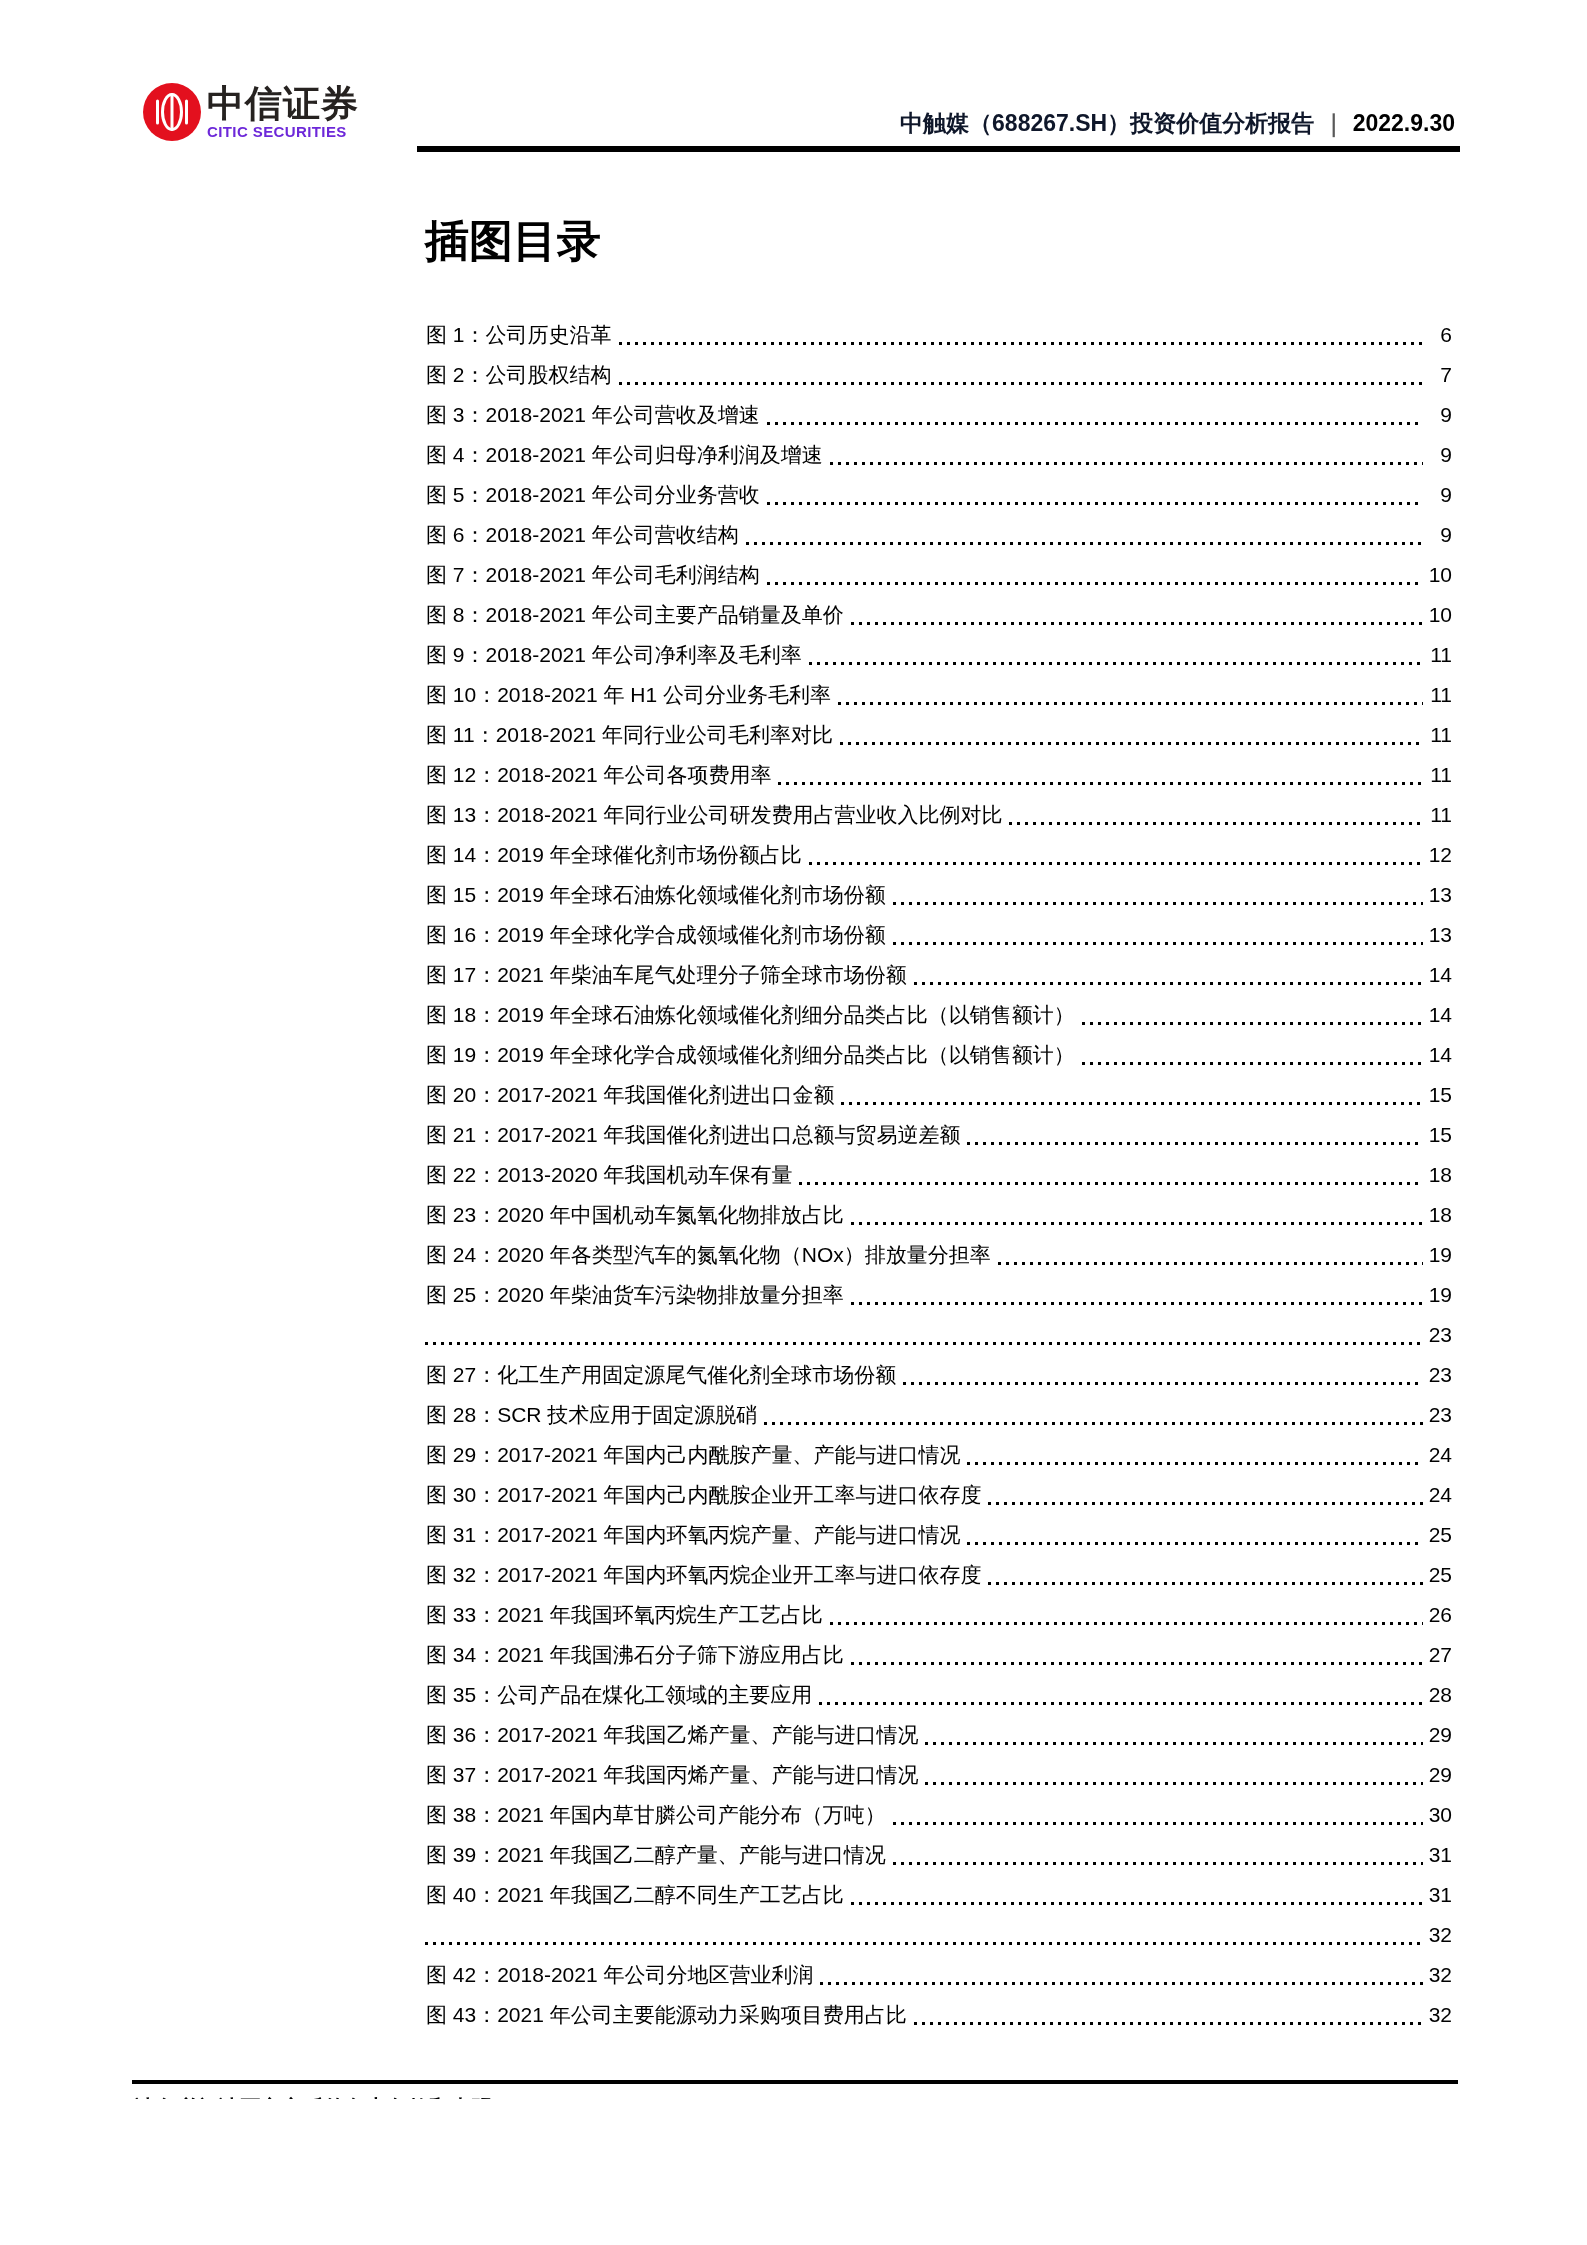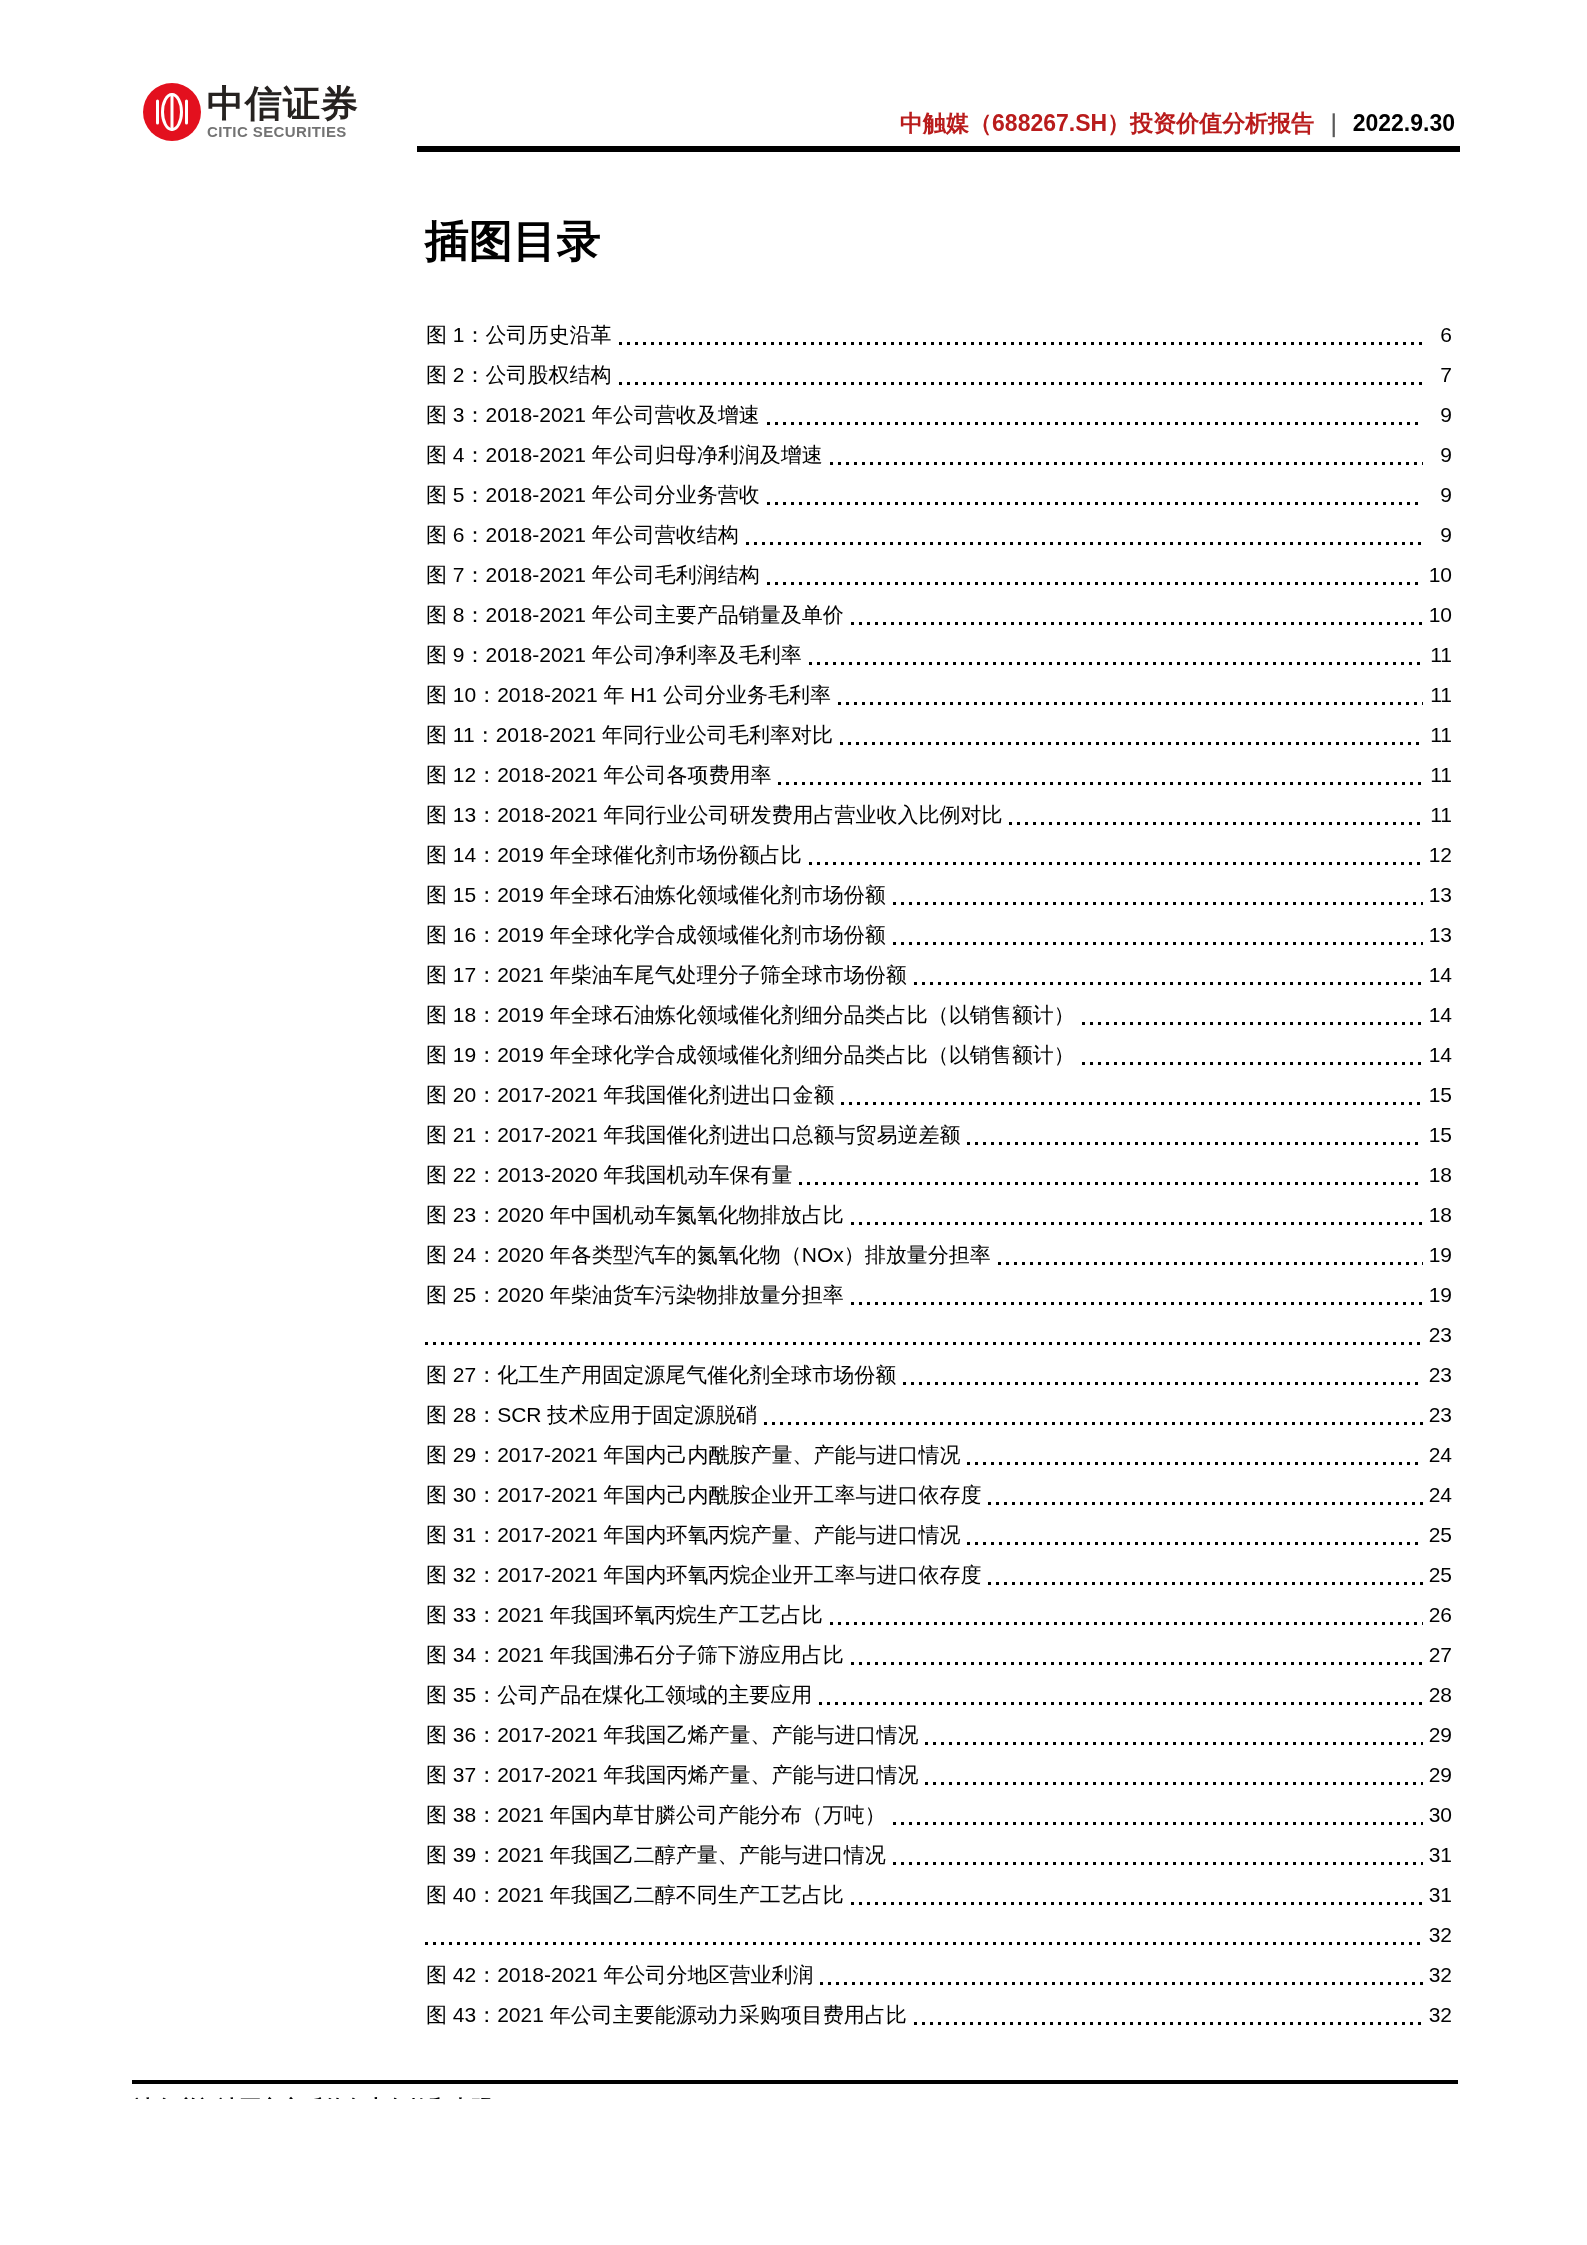--- a/index.html
+++ b/index.html
@@ -4,25 +4,25 @@
 <style>
   html,body{margin:0;padding:0;background:#ffffff;}
   .page{position:relative;width:1587px;height:2099px;background:#fff;overflow:hidden;
         font-family:"Liberation Sans", sans-serif;color:#000;}
 
   
   .logo{position:absolute;left:142px;top:82px;display:flex;align-items:center;}
   .logo svg{display:block;width:60px;height:60px;}
   .logo-text{margin-left:5px;}
   .brand-cn{font-size:37px;font-weight:bold;color:#262220;line-height:1.0;letter-spacing:1px;}
-  .brand-en{font-size:15px;font-weight:bold;color:#737373;letter-spacing:0.4px;margin-top:1px;}
+  .brand-en{font-size:15px;font-weight:bold;color:#6d28d9;letter-spacing:0.4px;margin-top:1px;}
 
   .header-title{position:absolute;top:108px;right:132px;white-space:nowrap;
                 font-size:23px;font-weight:bold;}
-  .t-red{color:#b91c1c;}
+  .t-red{color:#0f172a;}
   .t-sep{color:#595959;margin:0 8px;}
   .t-date{color:#000;}
 
   .header-rule{position:absolute;left:417px;top:146px;width:1043px;height:6px;background:#000;}
 
   
   .page-heading{position:absolute;left:417px;top:210px;margin:8px;
                 font-size:44px;font-weight:bold;line-height:1.05;color:#000;}
 
   

